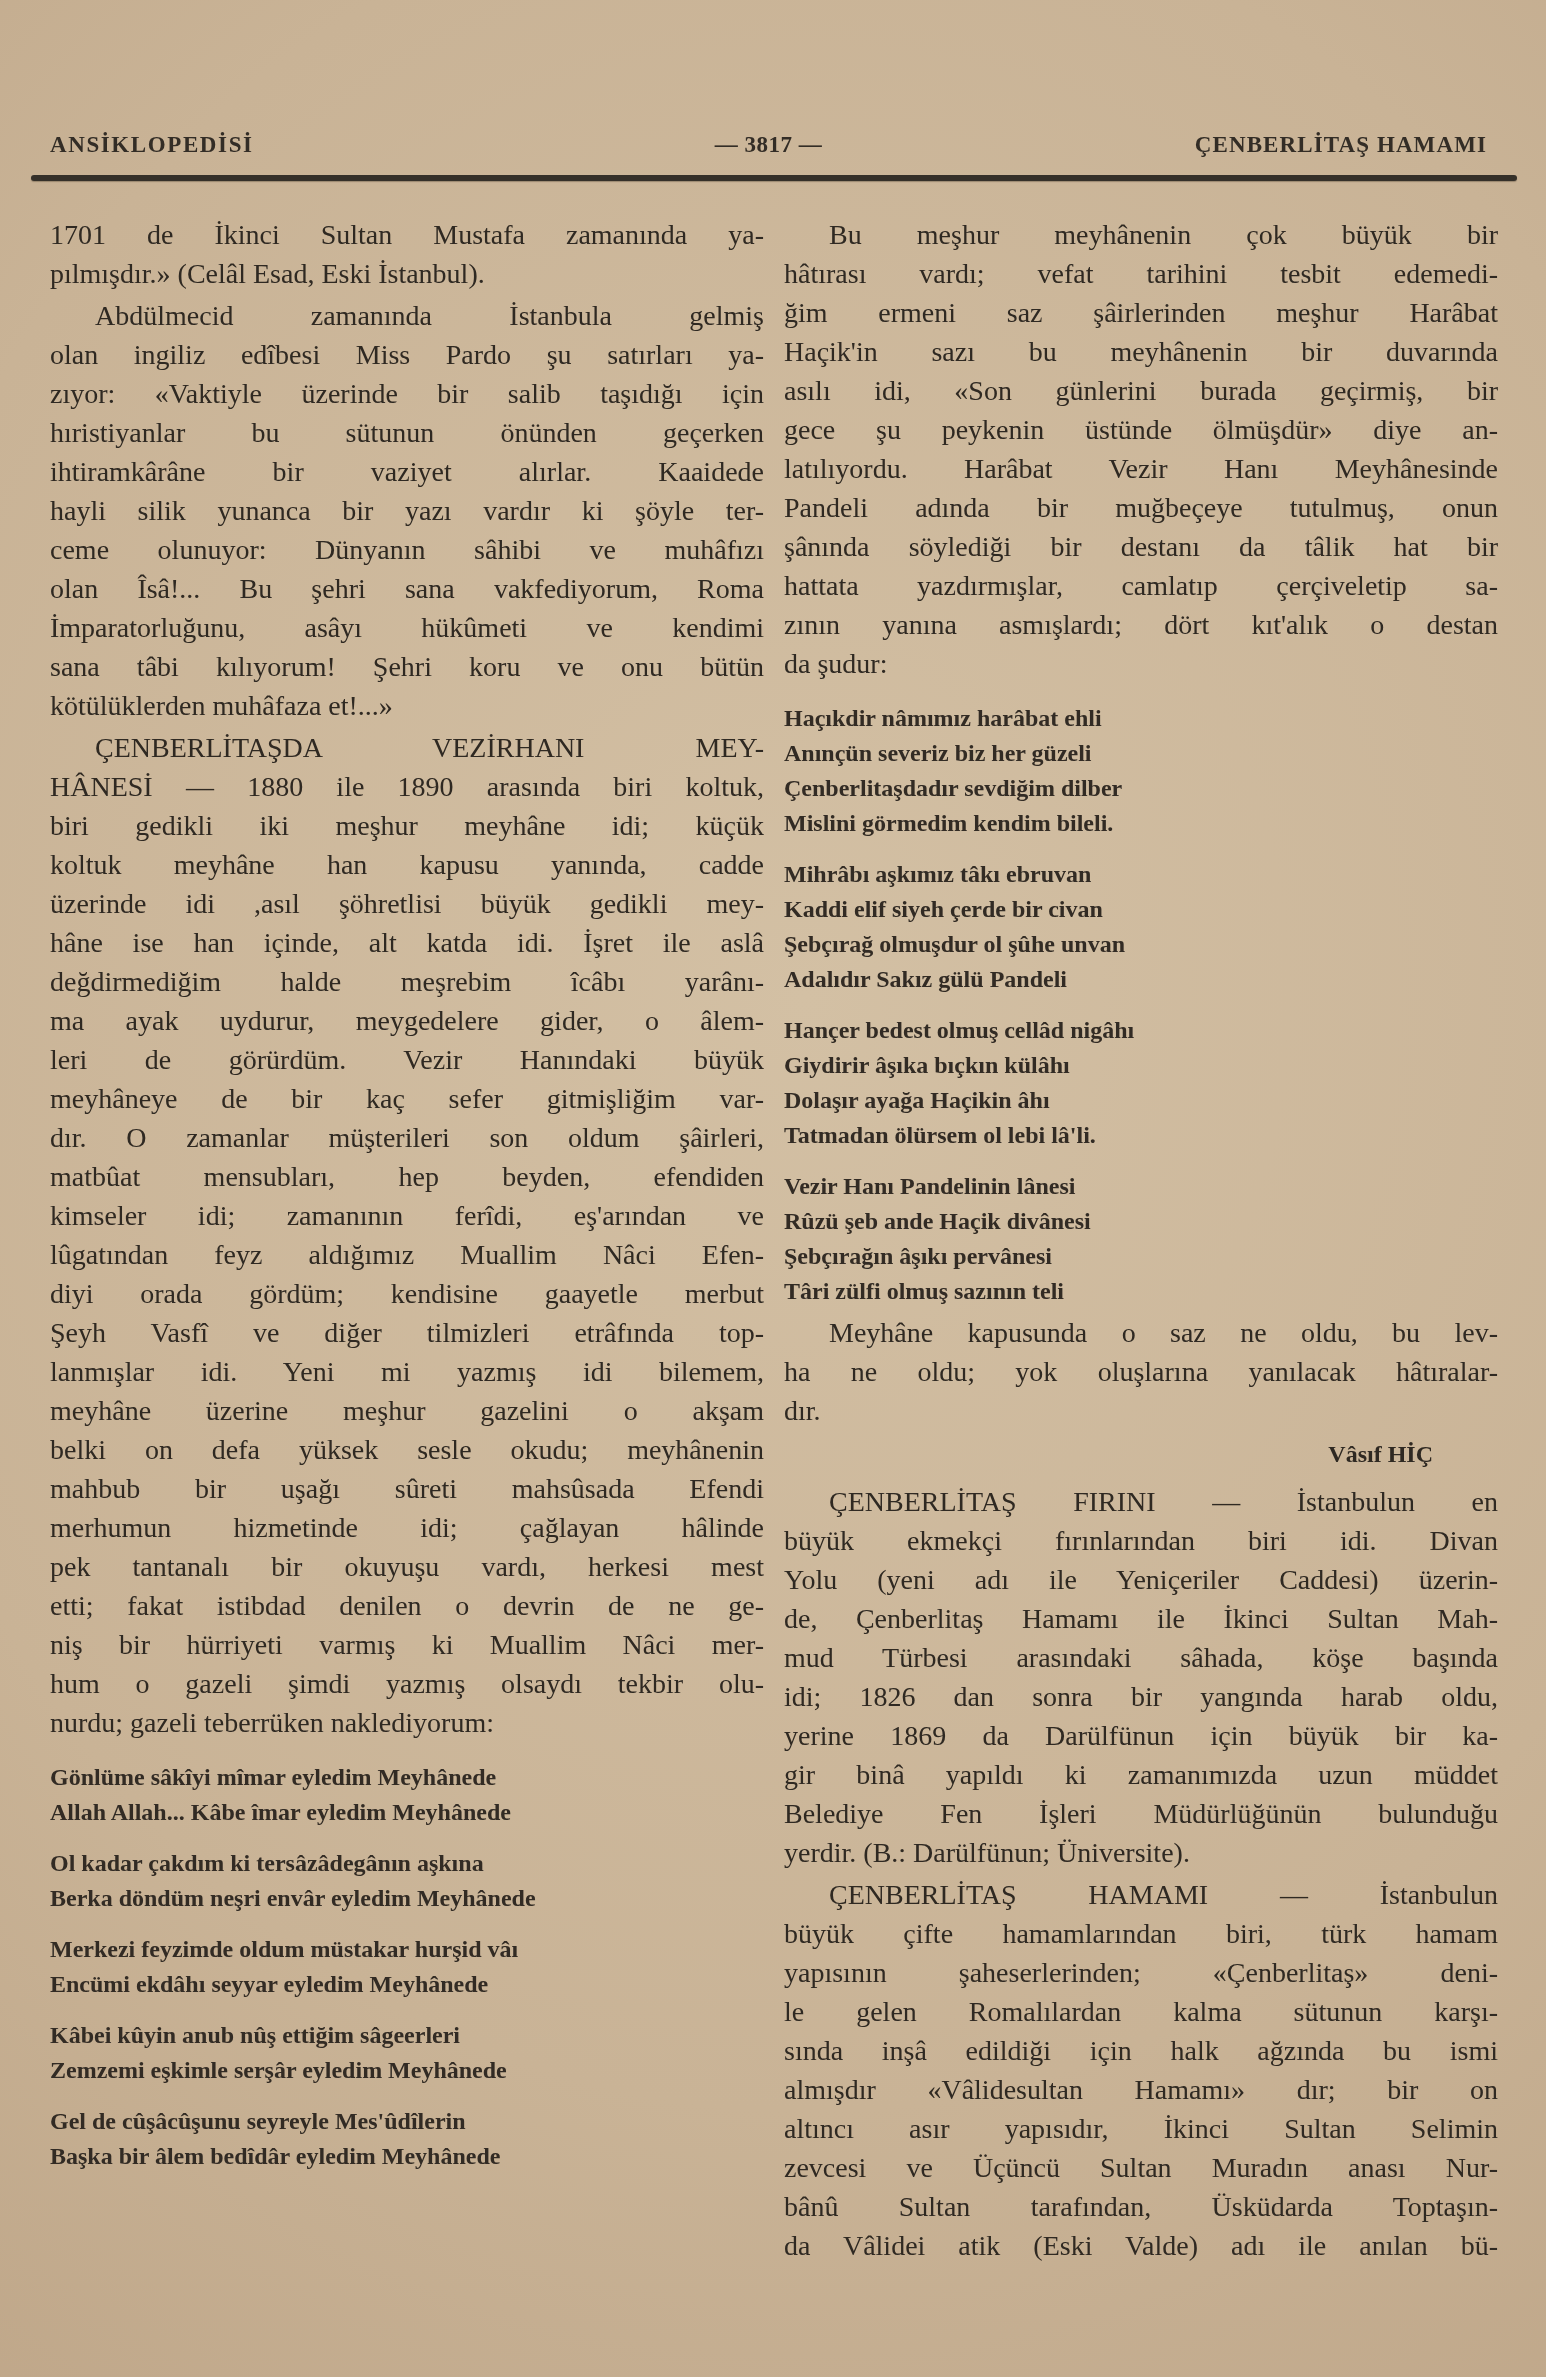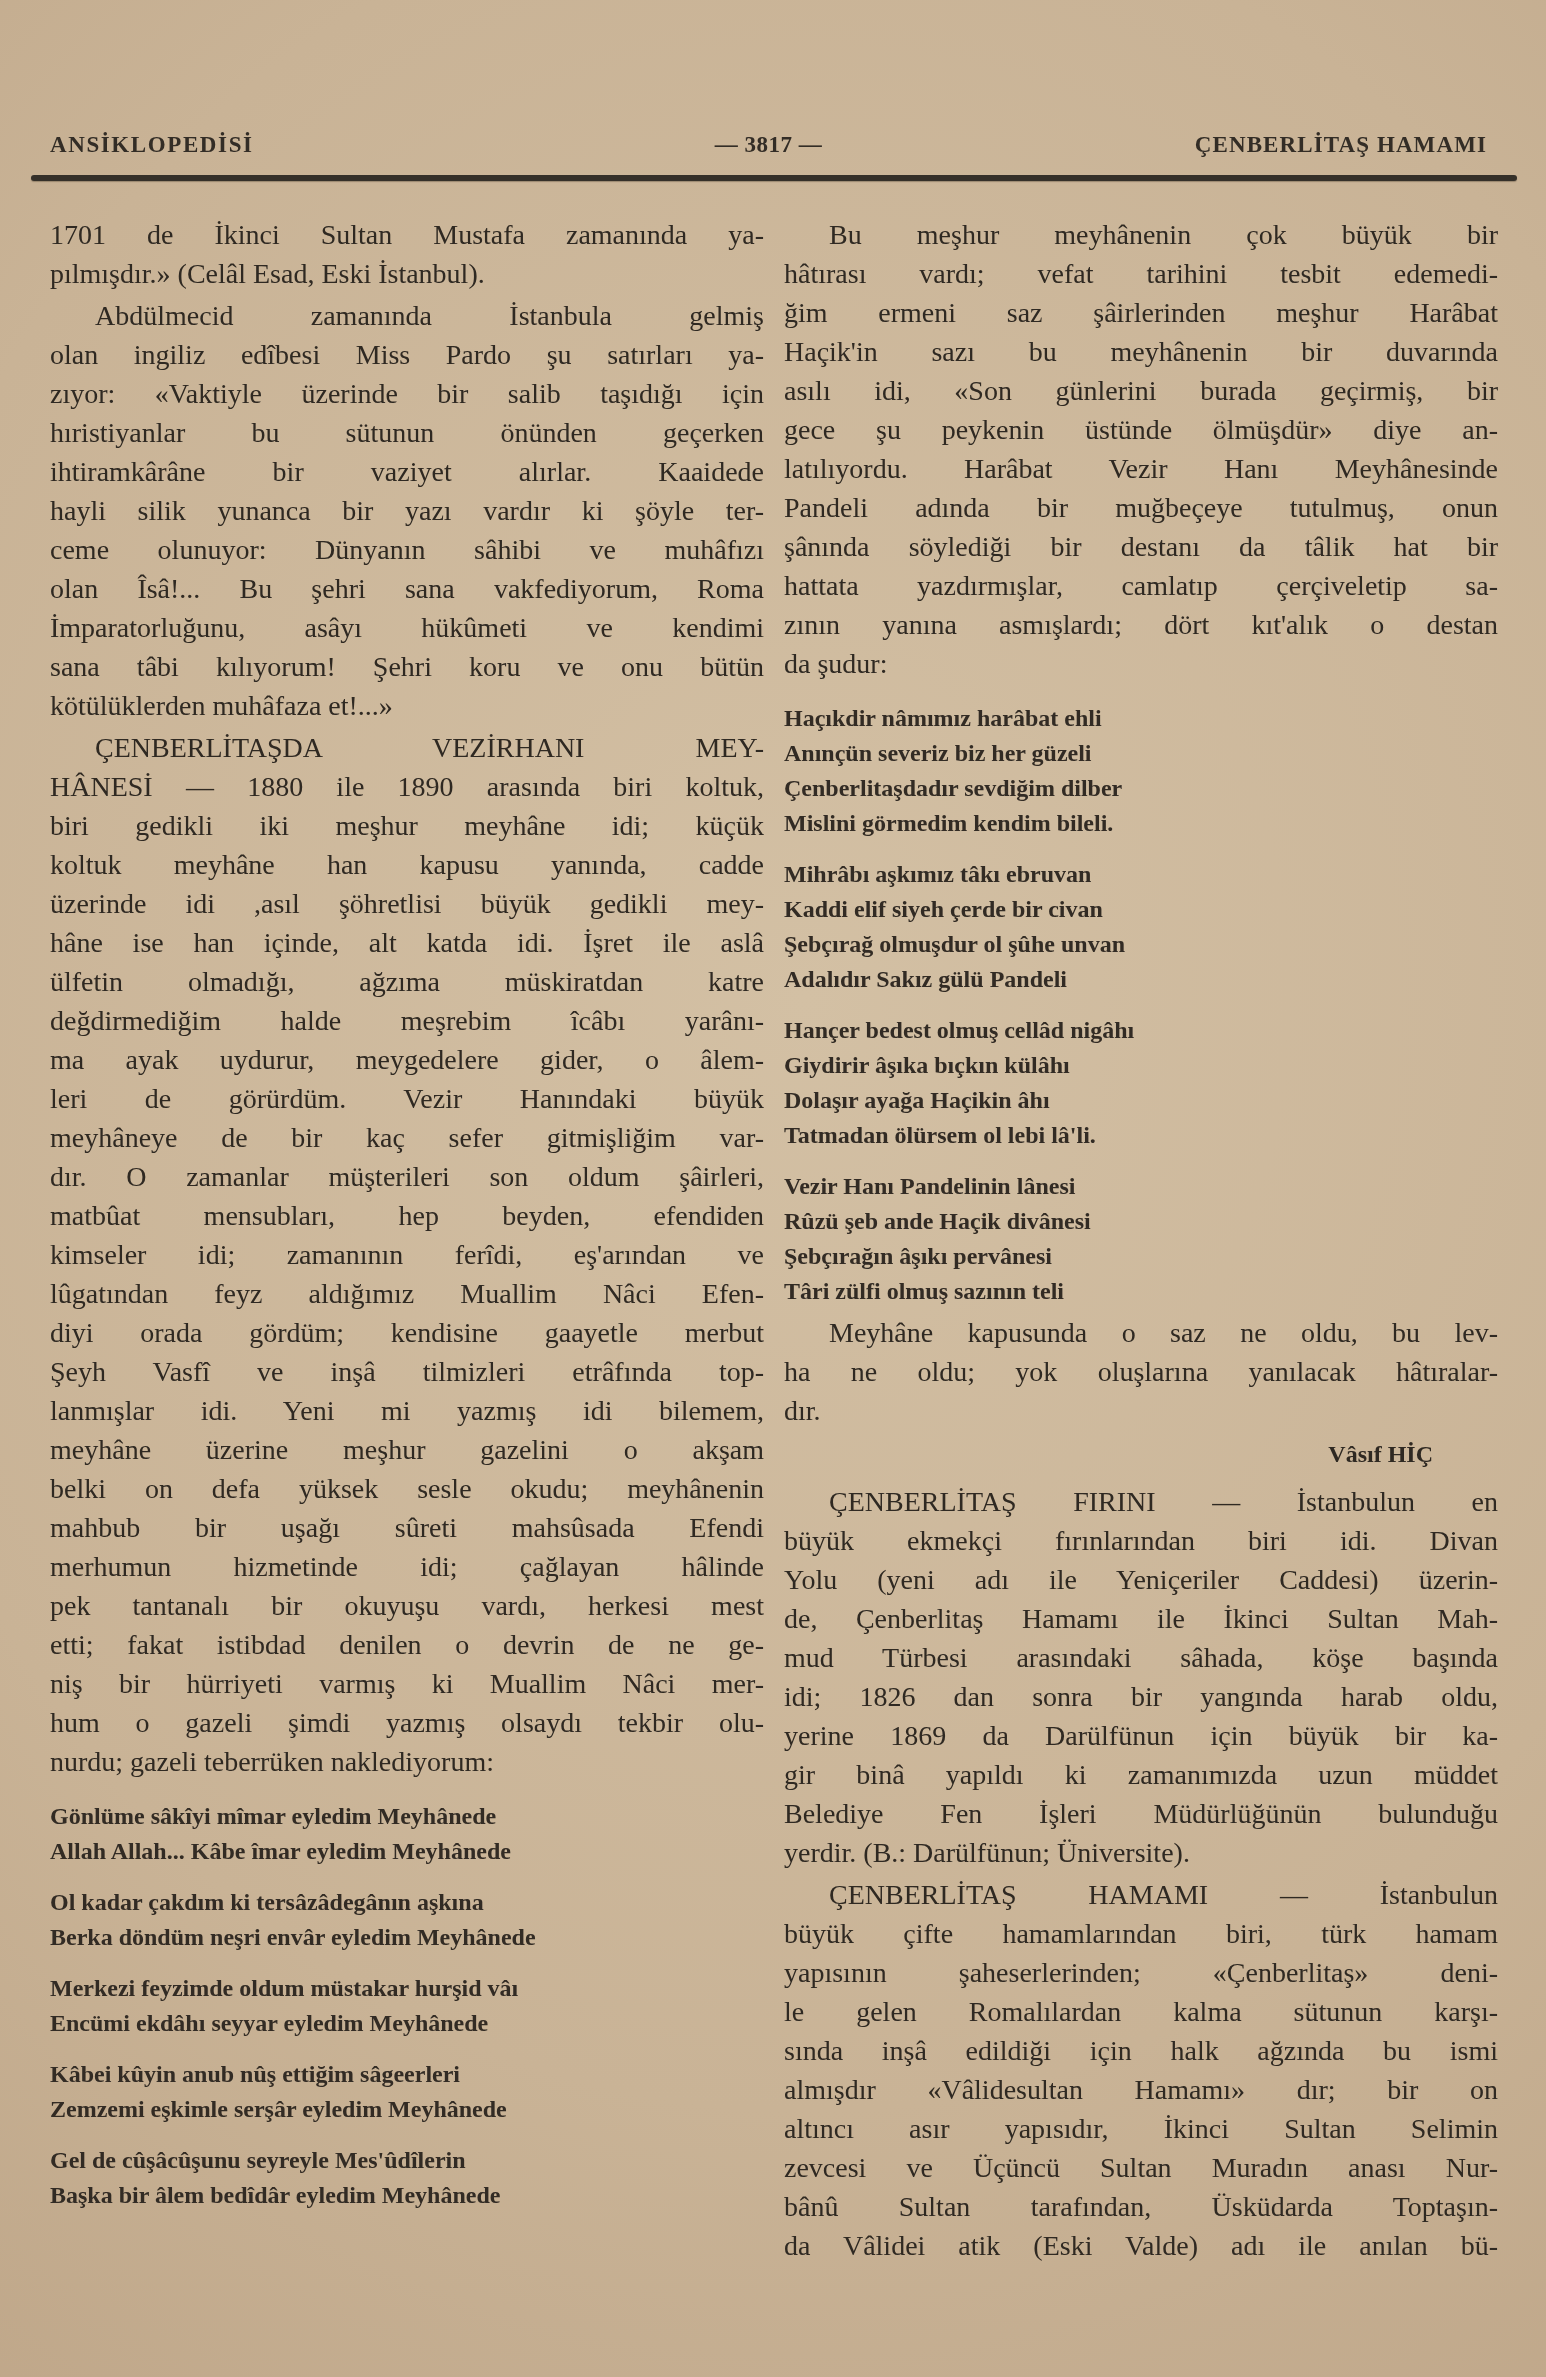--- a/index.html
+++ b/index.html
@@ -74,31 +74,30 @@
         <div class="ln j">sana tâbi kılıyorum! Şehri koru ve onu bütün</div>
         <div class="ln">kötülüklerden muhâfaza et!...»</div>
       </div>
       <div class="para indent">
         <div class="ln j"><span class="lead">ÇENBERLİTAŞDA VEZİRHANI MEY-</span></div>
         <div class="ln j"><span class="lead">HÂNESİ</span> — 1880 ile 1890 arasında biri koltuk,</div>
         <div class="ln j">biri gedikli iki meşhur meyhâne idi; küçük</div>
         <div class="ln j">koltuk meyhâne han kapusu yanında, cadde</div>
         <div class="ln j">üzerinde idi ,asıl şöhretlisi büyük gedikli mey-</div>
         <div class="ln j">hâne ise han içinde, alt katda idi. İşret ile aslâ</div>
-        <div class="ln j">ülfetin olmadığı, ağzıma müskiratdan katre</div>
         <div class="ln j">değdirmediğim halde meşrebim îcâbı yarânı-</div>
         <div class="ln j">ma ayak uydurur, meygedelere gider, o âlem-</div>
         <div class="ln j">leri de görürdüm. Vezir Hanındaki büyük</div>
         <div class="ln j">meyhâneye de bir kaç sefer gitmişliğim var-</div>
         <div class="ln j">dır. O zamanlar müşterileri son oldum şâirleri,</div>
         <div class="ln j">matbûat mensubları, hep beyden, efendiden</div>
         <div class="ln j">kimseler idi; zamanının ferîdi, eş'arından ve</div>
         <div class="ln j">lûgatından feyz aldığımız Muallim Nâci Efen-</div>
         <div class="ln j">diyi orada gördüm; kendisine gaayetle merbut</div>
-        <div class="ln j">Şeyh Vasfî ve inşâ tilmizleri etrâfında top-</div>
+        <div class="ln j">Şeyh Vasfî ve diğer tilmizleri etrâfında top-</div>
         <div class="ln j">lanmışlar idi. Yeni mi yazmış idi bilemem,</div>
         <div class="ln j">meyhâne üzerine meşhur gazelini o akşam</div>
         <div class="ln j">belki on defa yüksek sesle okudu; meyhânenin</div>
         <div class="ln j">mahbub bir uşağı sûreti mahsûsada Efendi</div>
         <div class="ln j">merhumun hizmetinde idi; çağlayan hâlinde</div>
         <div class="ln j">pek tantanalı bir okuyuşu vardı, herkesi mest</div>
         <div class="ln j">etti; fakat istibdad denilen o devrin de ne ge-</div>
         <div class="ln j">niş bir hürriyeti varmış ki Muallim Nâci mer-</div>
         <div class="ln j">hum o gazeli şimdi yazmış olsaydı tekbir olu-</div>
         <div class="ln">nurdu; gazeli teberrüken naklediyorum:</div>

